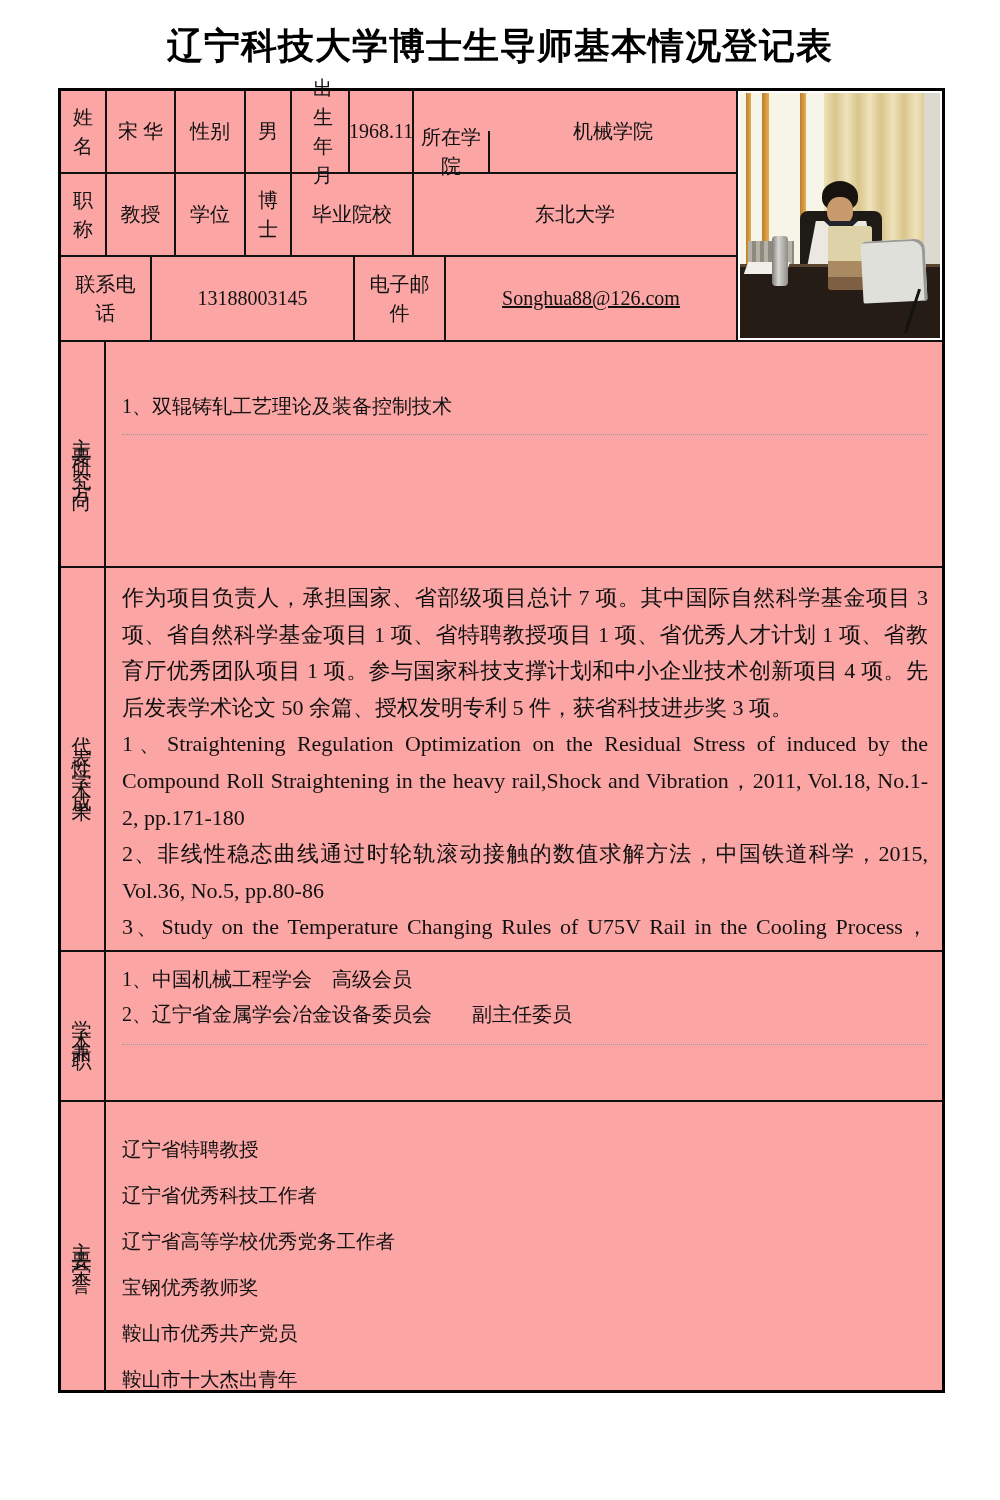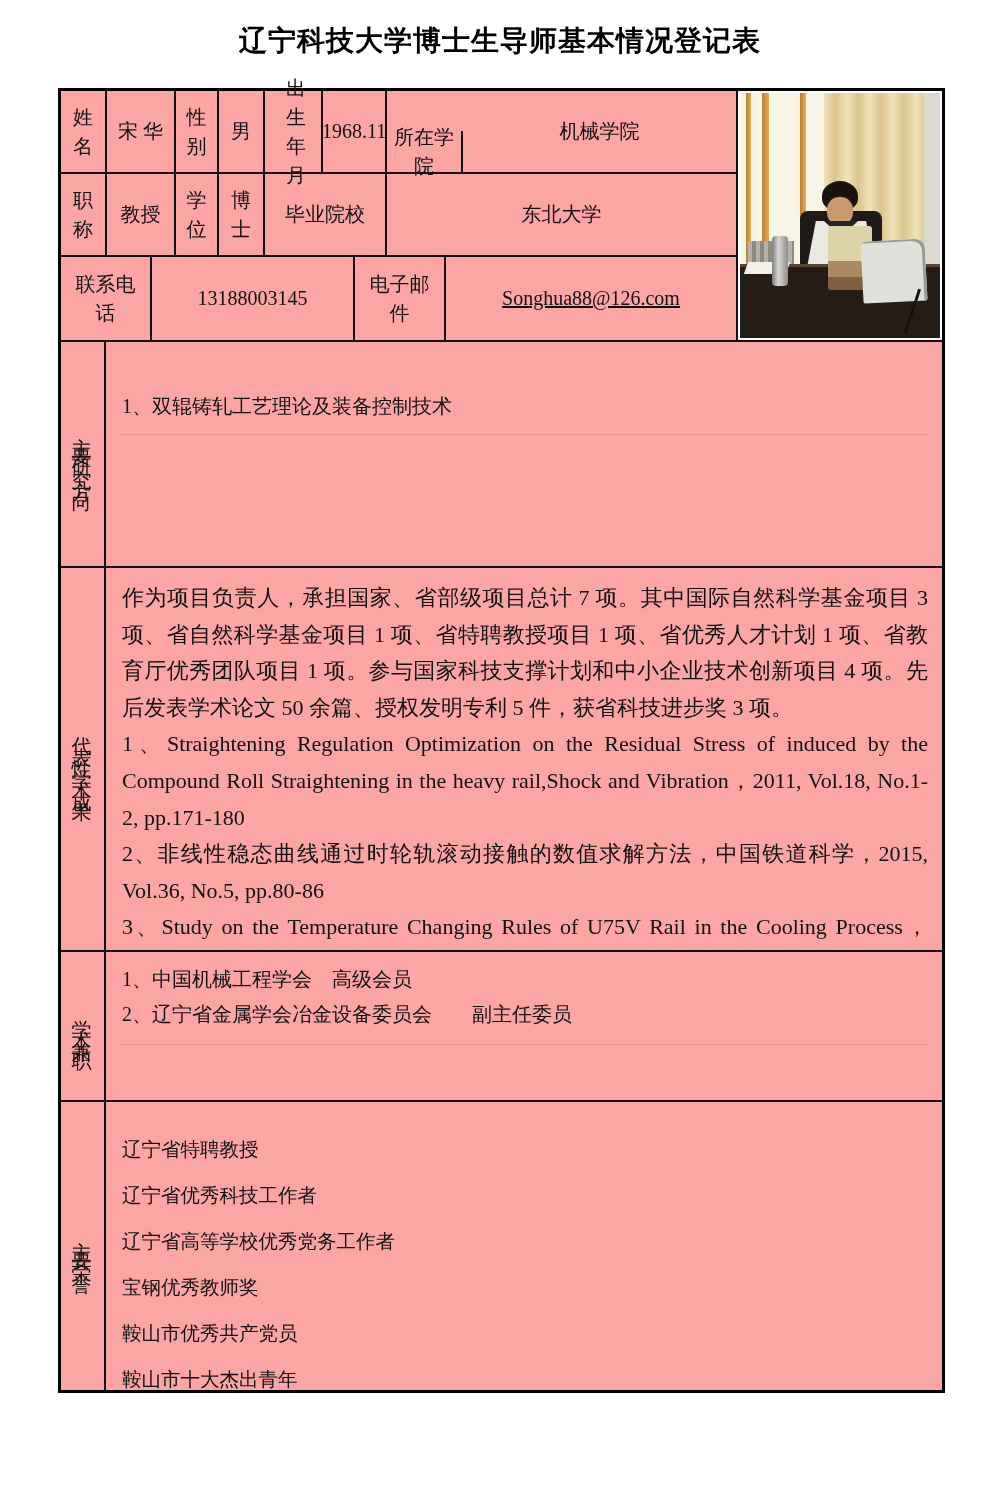--- a/index.html
+++ b/index.html
@@ -7,38 +7,38 @@
   body {
     width:1000px; height:1500px; position:relative;
     font-family:"Liberation Serif","DejaVu Serif",serif;
     color:#111;
   }
   
   .doc-title {
     position:absolute; left:0; top:22px; width:1000px;
     text-align:center;
     font-family:"DejaVu Sans","Liberation Sans",sans-serif;
-    font-weight:900; font-size:28px; letter-spacing:1px; color:#000;
+    font-weight:900; font-size:36px; letter-spacing:1px; color:#000;
   }
   
   .form-table {
     position:absolute; left:58px; top:88px; width:887px; height:1305px;
     border:3px solid #000; background:#fca5a5;
   }
   
   .header-block { display:flex; height:251px; border-bottom:2px solid #111; }
   .header-rows { width:677px; border-right:2px solid #111; display:flex; flex-direction:column; }
   .hrow { display:flex; border-bottom:2px solid #111; height:83px; }
   .hrow:last-child { border-bottom:none; flex:1; }
   .cell {
     display:flex; align-items:center; justify-content:center; text-align:center;
     border-right:2px solid #111; font-size:20px; line-height:1.45; padding:2px 6px;
   }
   .cell:last-child { border-right:none; flex:1; }
-  .w46{width:46px;} .w69{width:69px;} .w61{width:43px;} .w58{width:58px;padding-left:12px;}
+  .w46{width:46px;} .w69{width:69px;} .w61{width:70px;} .w58{width:58px;padding-left:12px;}
   .w64{width:64px;} .w76{width:76px;margin-top:40px;} .w91{width:91px;} .w122{width:122px;}
   .w203{width:203px;}
   .email-link { text-decoration:underline; font-size:20px; }
   
   .photo-cell { flex:1; position:relative; background:#fff; padding:2px; }
   .photo { position:absolute; inset:2px; overflow:hidden; background:linear-gradient(180deg,#ece0bc 0%,#e6d8ae 55%,#ddceA0 70%); }
   .ph-window { position:absolute; left:0; top:0; width:42%; height:72%; background:#f7f4e8; }
   .ph-bar { position:absolute; top:0; height:100%; background:linear-gradient(90deg,#b97f2e,#e8aE52); }
   .ph-bar.b1{ left:6px; width:5px; } .ph-bar.b2{ left:22px; width:7px; } .ph-bar.b3{ left:60px; width:6px; }
   .ph-curtain { position:absolute; left:42%; top:0; width:50%; height:78%;

